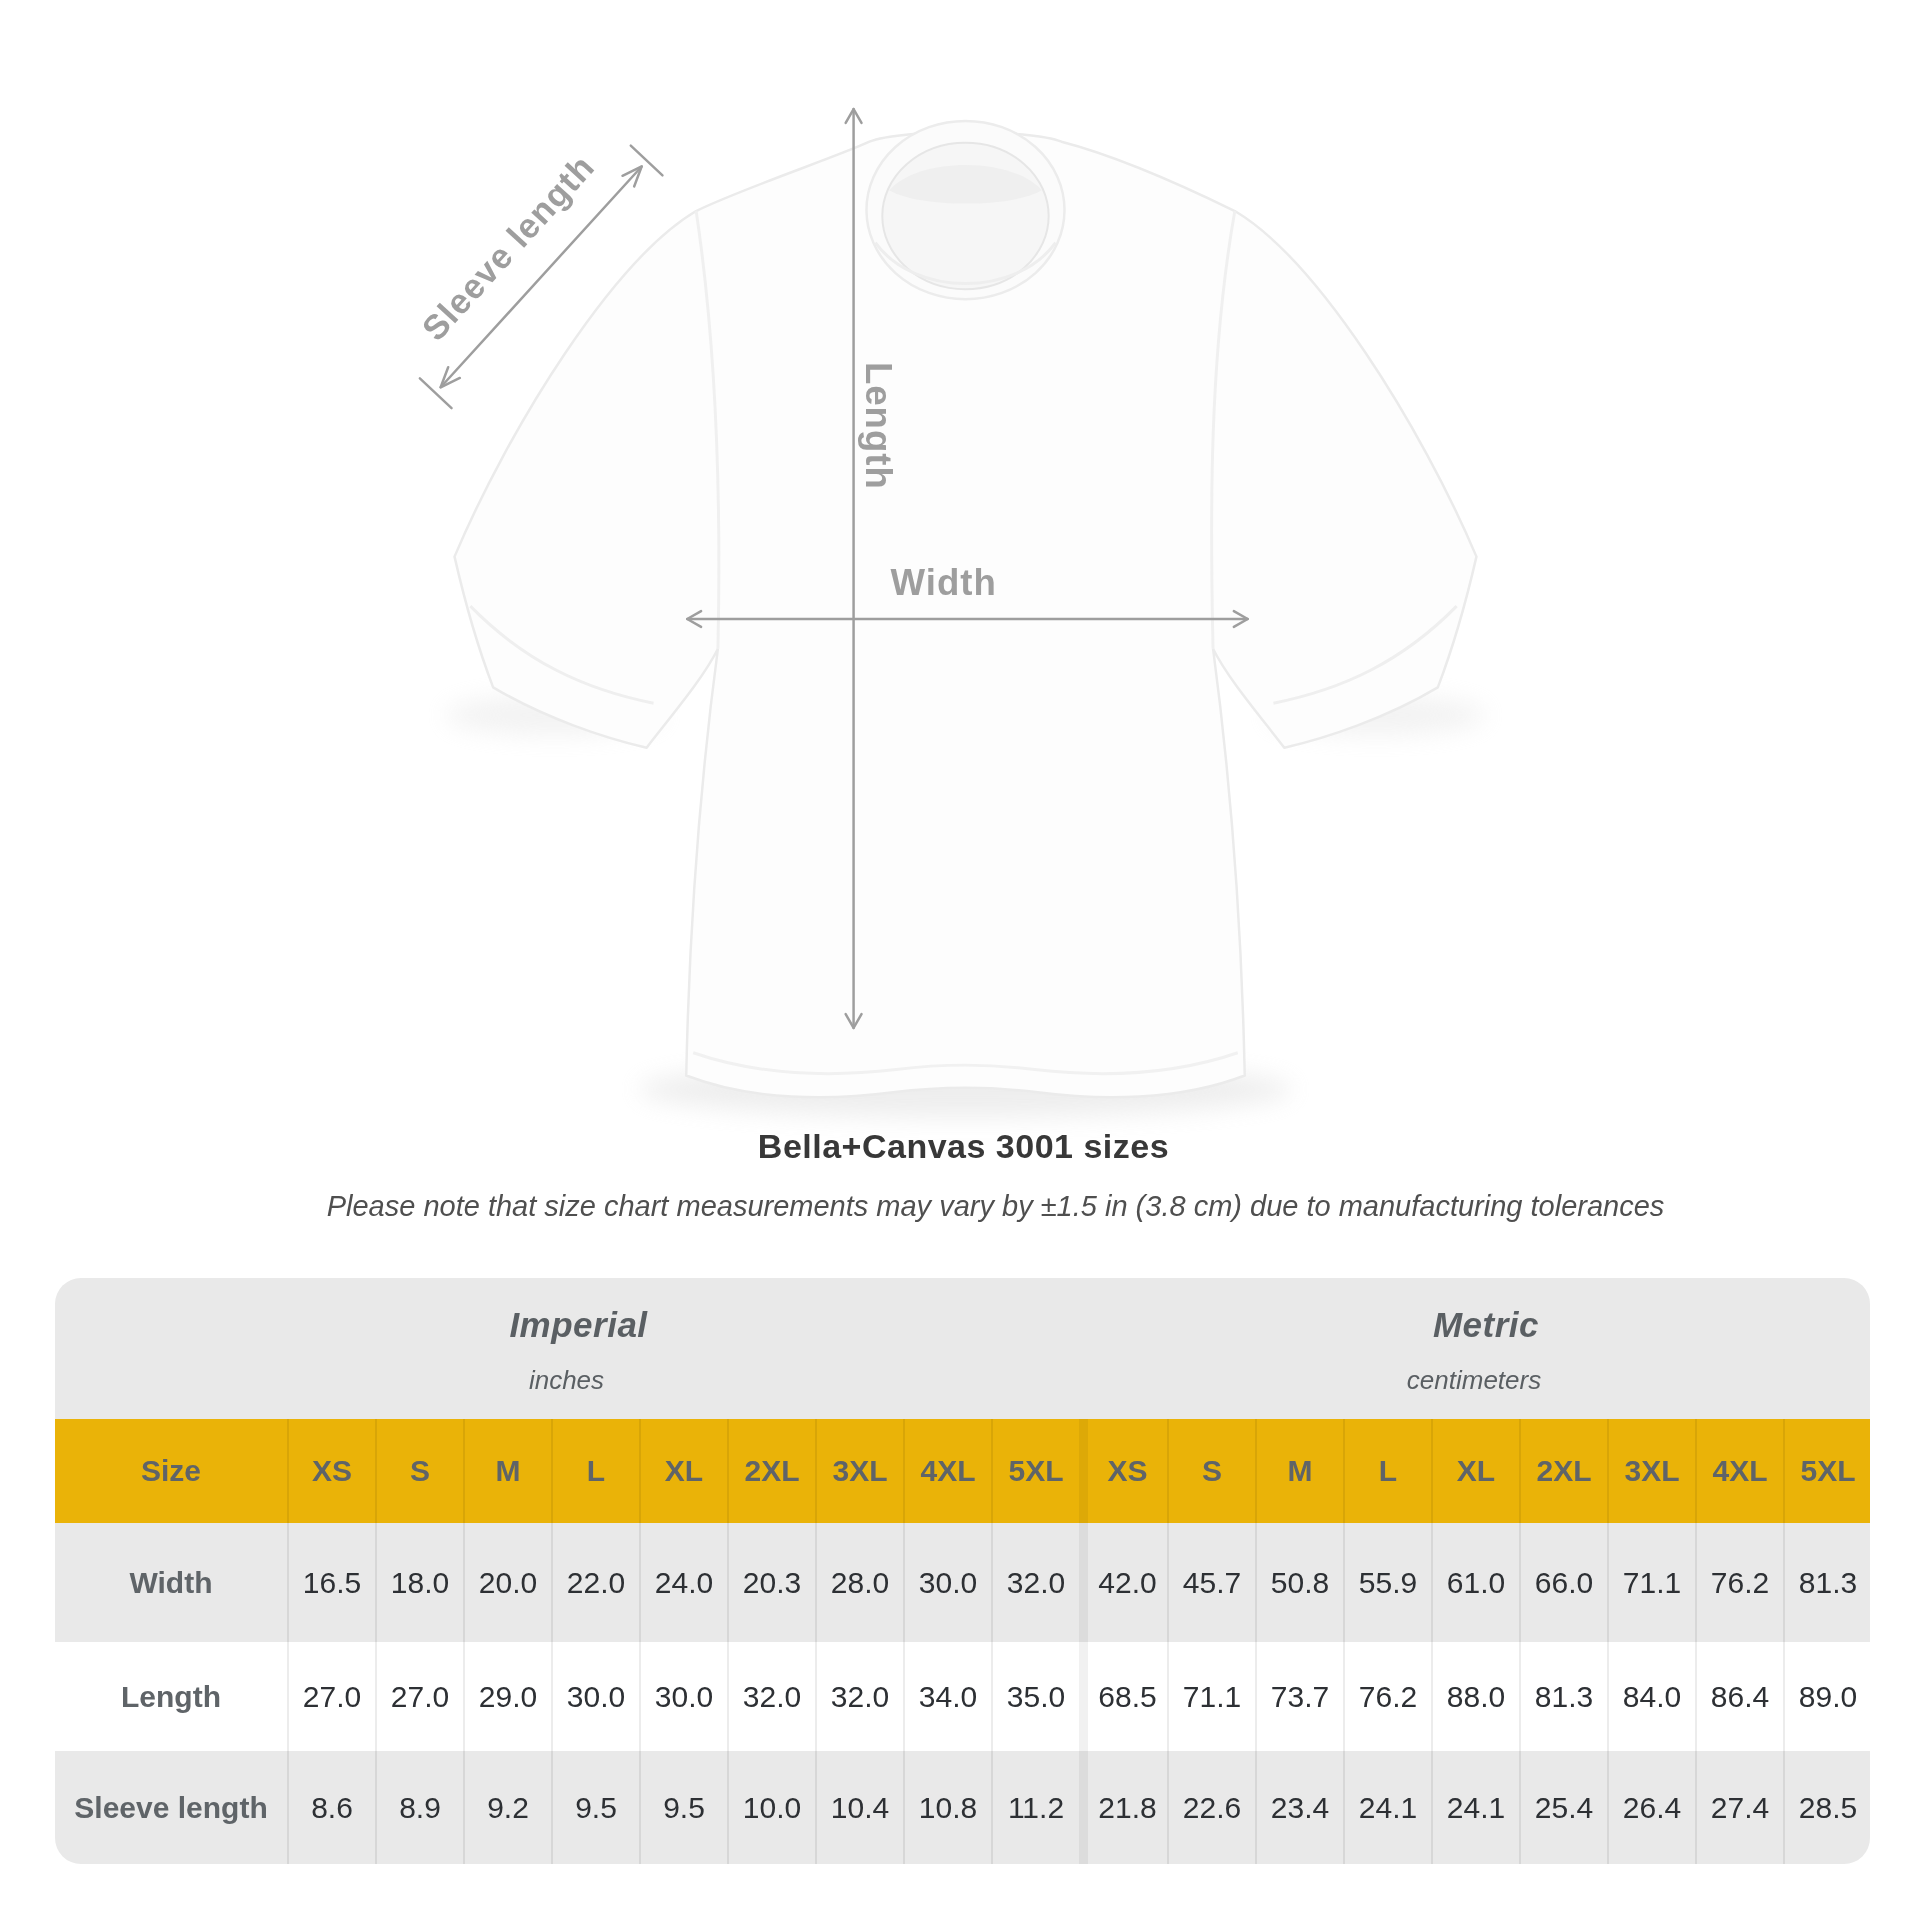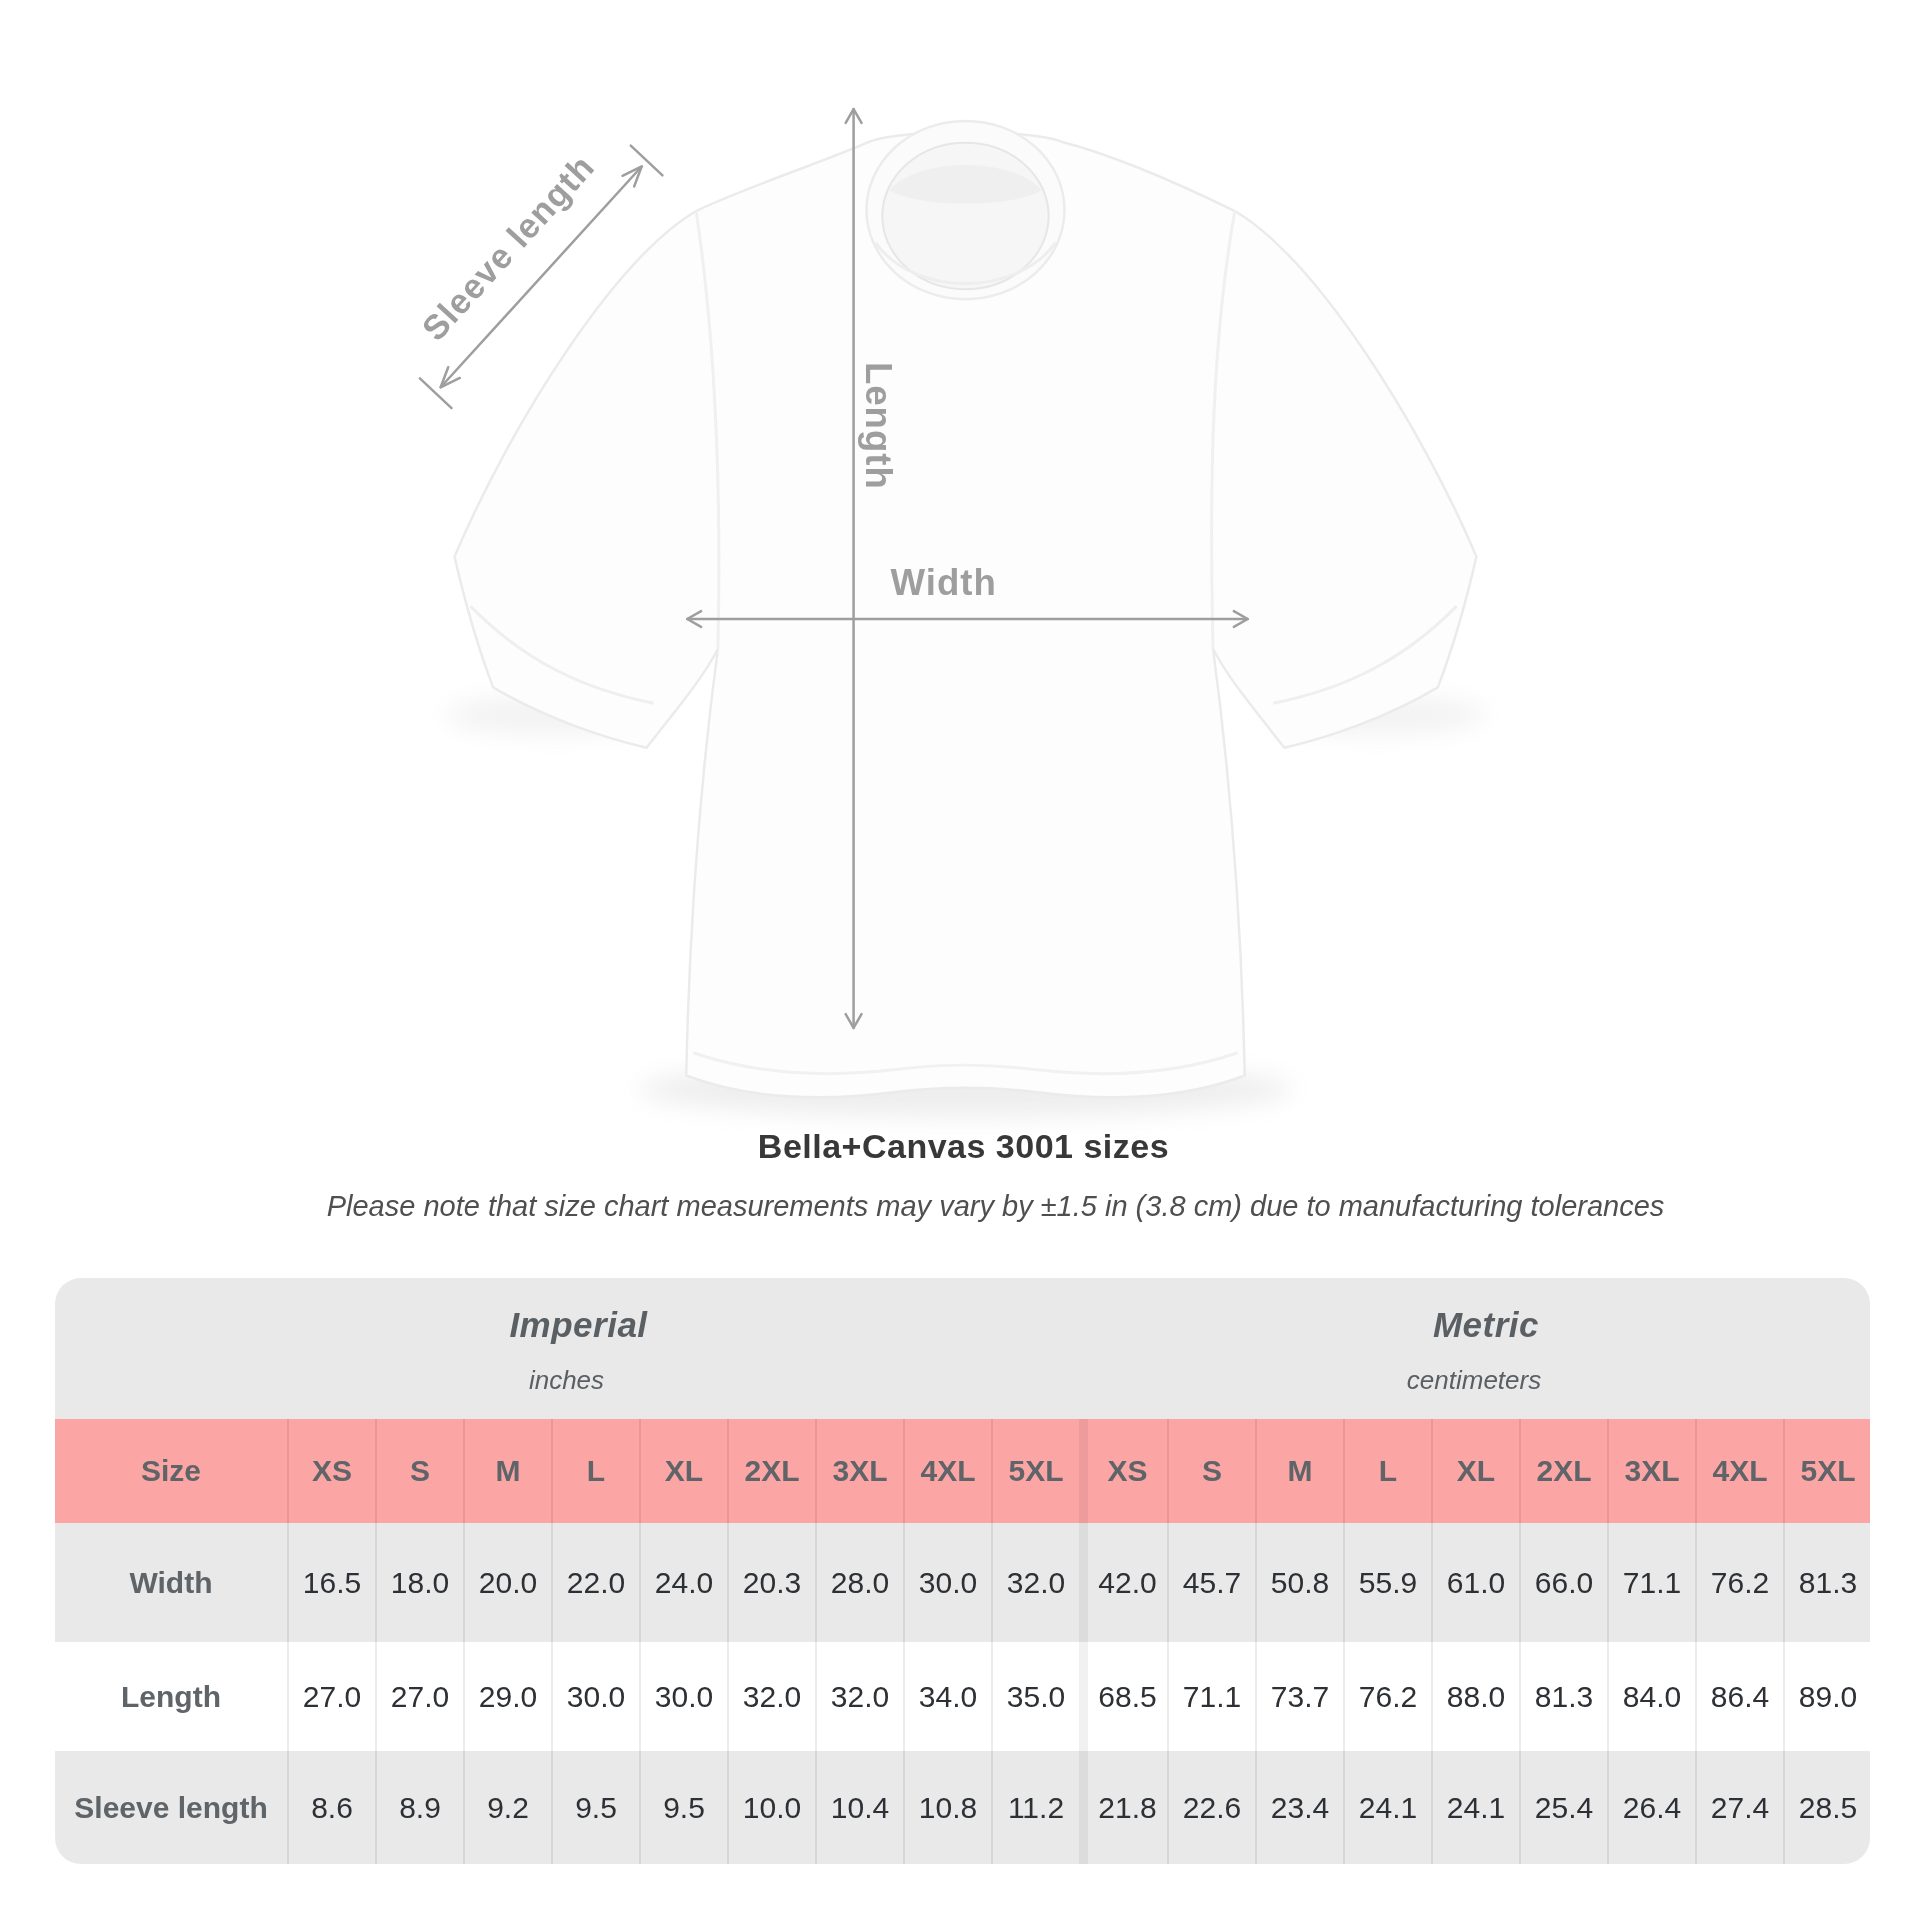--- a/index.html
+++ b/index.html
@@ -44,21 +44,21 @@
   .group.imperial{width:1023px;}
   .group.metric{flex:1;text-align:center;}
   .g-title{
     font-size:35px;font-weight:bold;font-style:italic;color:#5a5f63;letter-spacing:0.5px;margin-left:24px;
   }
   .g-sub{
     margin-top:20px;font-size:26px;font-style:italic;color:#5a5f63;
   }
 
   .t-row{display:flex;width:100%;}
-  .r-head{height:104px;background:#fca5a5;}
+  .r-head{height:104px;background:#eab308;}
   .r-odd{height:119px;background:#e9e9e9;}
   .r-even{height:109px;background:#ffffff;}
   .r-last{height:114px;background:#e9e9e9;}
 
   .cell{
     flex:0 0 88px;
     display:flex;align-items:center;justify-content:center;
     font-size:30px;color:#2d3034;
     border-left:2px solid rgba(0,0,0,0.075);
     box-sizing:border-box;

